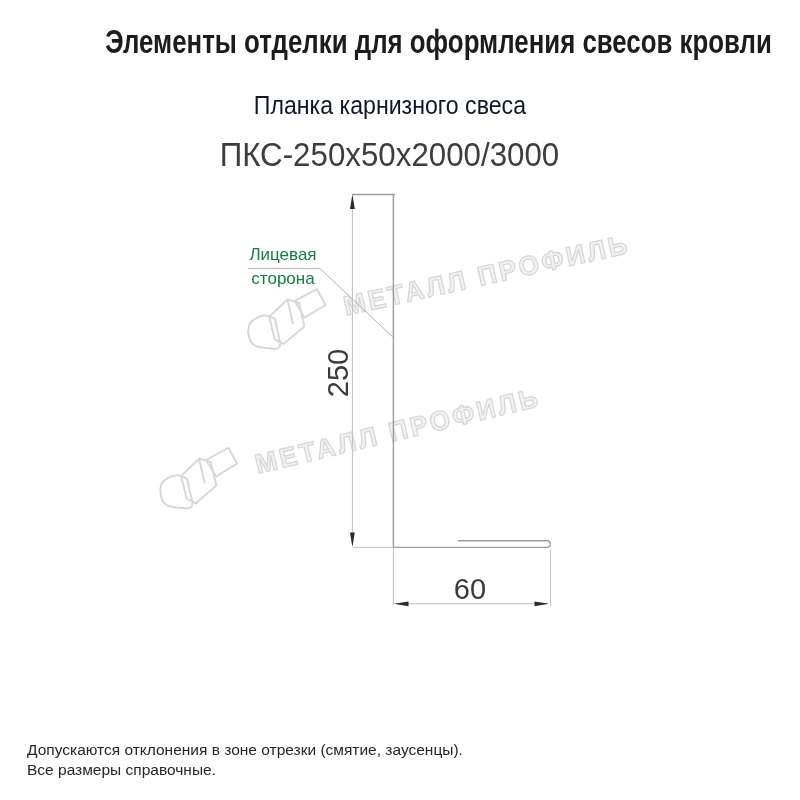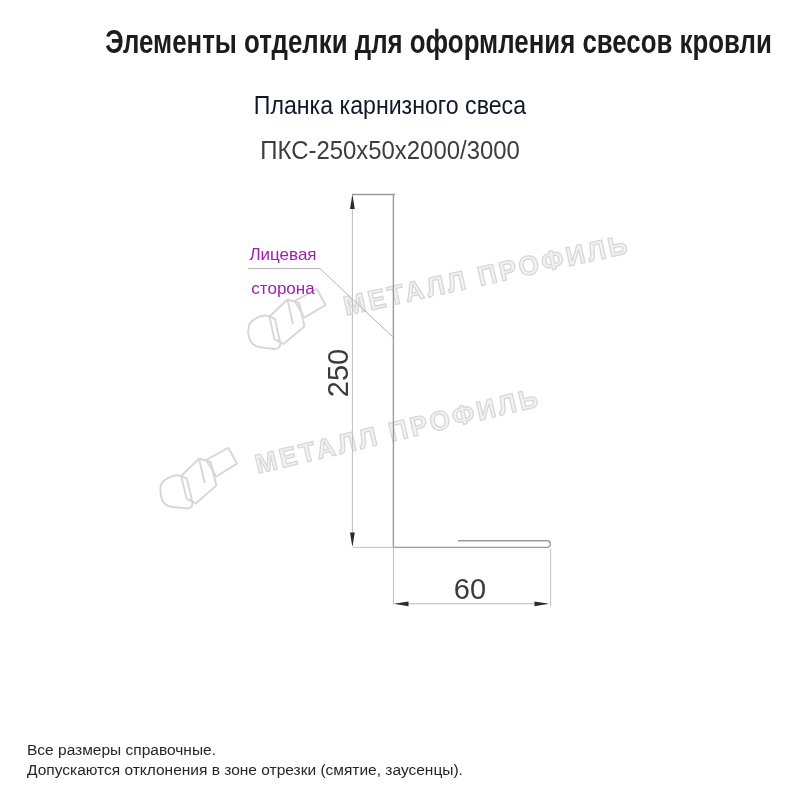--- a/index.html
+++ b/index.html
@@ -23,21 +23,21 @@
     width: 780px;
     text-align: center;
     white-space: nowrap;
     color: #1c1c1c;
   }
   .heading .squeeze { display: inline-block; }
   .title { top: 22px; font-size: 34px; font-weight: bold; letter-spacing: 0; }
   .title .squeeze { transform: scaleX(0.76); }
   .subtitle { top: 90px; font-size: 26px; font-weight: 500; color: #0f172a; }
   .subtitle .squeeze { transform: scaleX(0.89); }
-  .product-code { top: 135px; font-size: 26px; font-weight: 500; color: #3d3d3d; }
+  .product-code { top: 135px; font-size: 34px; font-weight: 500; color: #3d3d3d; }
   .product-code .squeeze { transform: scaleX(0.92); }
 
   
   .watermark {
     position: absolute;
     display: flex;
     align-items: center;
     gap: 10px;
     z-index: 1;
     pointer-events: none;
@@ -79,24 +79,24 @@
   .dim-height { left: 338px; top: 373px; transform: translate(-50%, -50%) rotate(-90deg); }
   .dim-width  { left: 470px; top: 589px; transform: translate(-50%, -50%); }
 
   .face-label {
     position: absolute;
     left: 244px; top: 245px;
     width: 78px;
     z-index: 3;
     font-size: 17px;
     line-height: 19px;
-    color: #a21caf;
+    color: #15803d;
     text-align: center;
   }
-  .face-label .l2 { margin-top: 15px; }
+  .face-label .l2 { margin-top: 5px; }
 
   
   .footer {
     position: absolute;
     left: 27px; top: 740px;
     z-index: 3;
     font-size: 15.5px;
     line-height: 19.5px;
     color: #262626;
     white-space: nowrap;
@@ -164,17 +164,17 @@
   </div>
 
   <div class="face-label">
     <div class="l1">Лицевая</div>
     <div class="l2">сторона</div>
   </div>
   <span class="dim-label dim-height">250</span>
   <span class="dim-label dim-width">60</span>
 
   <div class="footer">
+    <div>Допускаются отклонения в зоне отрезки (смятие, заусенцы).</div>
     <div>Все размеры справочные.</div>
-    <div>Допускаются отклонения в зоне отрезки (смятие, заусенцы).</div>
   </div>
 
 </div>
 
 </body></html>

